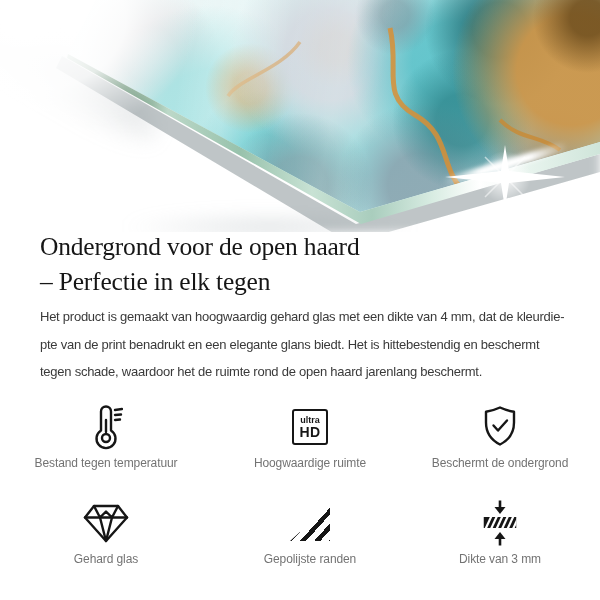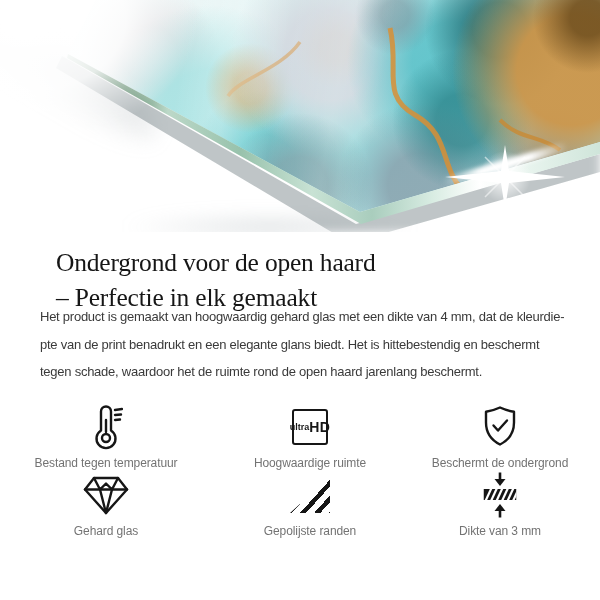--- a/index.html
+++ b/index.html
@@ -47,36 +47,36 @@
      background:linear-gradient(90deg,#cfe0d6 0%,#a8c4b2 10%,#4f7a5e 16%,#5d8a6c 21%,#bcd8c8 28%,
         #98c2ac 40%,#c8e2d4 52%,#a9cdbd 62%,#d8ece2 72%,#ffffff 80%,#e8f4ee 88%,#cfe5da 100%);}
   .edge-highlight{position:absolute;left:440px;top:160px;width:130px;height:9px;z-index:4;
      transform:rotate(-16.5deg);filter:blur(2px);
      background:linear-gradient(90deg,transparent,#fff 30%,#fff 70%,transparent);}
   .white-fade{position:absolute;inset:0;z-index:5;pointer-events:none;background:
      radial-gradient(ellipse 240px 170px at 25px 20px,#fff 10%,rgba(255,255,255,.85) 42%,rgba(255,255,255,0) 72%);}
   .sparkle{position:absolute;left:443px;top:141px;width:124px;height:72px;z-index:6;}
 
   
-  .heading{position:absolute;top:229px;left:40px;margin:16px;font-family:"Liberation Serif",serif;
+  .heading{position:absolute;top:229px;left:40px;margin:0;font-family:"Liberation Serif",serif;
      font-weight:400;font-size:25.5px;line-height:35px;letter-spacing:-.2px;color:#161616;}
   .heading span{display:block;}
   .para{position:absolute;top:303px;left:40px;width:540px;font-size:13px;line-height:27.5px;
      letter-spacing:-.25px;color:#3a3a3a;}
   .pline{white-space:nowrap;}
 
   
   .features{position:absolute;top:404px;left:0;width:600px;height:196px;}
   .feature{position:absolute;width:200px;text-align:center;}
   .c1{left:6px}.c2{left:210px}.c3{left:400px}
-  .r1{top:0}.r2{top:68px}
+  .r1{top:0}.r2{top:96px}
   .icon-box{height:46px;display:flex;align-items:center;justify-content:center;}
   .flabel{margin-top:5px;font-size:12px;line-height:16px;letter-spacing:-.1px;color:#737373;}
   .hd-box{width:36px;height:36px;border:2.6px solid #161616;border-radius:3px;box-sizing:border-box;
-     display:flex;align-items:center;justify-content:center;color:#161616;}
+     display:flex;flex-direction:column;align-items:center;justify-content:center;color:#161616;}
   .hd-top{font-size:9px;font-weight:700;line-height:9px;}
   .hd-bottom{font-size:14px;font-weight:800;line-height:14px;letter-spacing:.3px;}
   .edges-icon{width:40px;height:36px;
      background:repeating-linear-gradient(132deg,#161616 0 4.5px,transparent 4.5px 10.5px);
      clip-path:polygon(0 100%,100% 0%,100% 100%);}
   svg .s{fill:none;stroke:#161616;stroke-width:2.4;stroke-linejoin:round;stroke-linecap:round;}
 </style>
 </head>
 <body>
 
@@ -106,21 +106,21 @@
           </radialGradient>
       </defs>
       <circle cx="62" cy="36" r="26" fill="url(#sg)"></circle>
       <path d="M42 16 L82 56 M82 16 L42 56" stroke="#fff" stroke-width="1.5" opacity=".55"></path>
       <path d="M62 4 L66 30 L122 36 L66 42 L62 68 L58 42 L2 36 L58 30 Z" fill="#fff"></path>
     </svg>
   </div>
 
   <h1 class="heading">
     <span>Ondergrond voor de open haard</span>
-    <span>– Perfectie in elk gemaakt</span>
+    <span>– Perfectie in elk tegen</span>
   </h1>
 
   <div class="para">
     <div class="pline">Het product is gemaakt van hoogwaardig gehard glas met een dikte van 4 mm, dat de kleurdie-</div>
     <div class="pline">pte van de print benadrukt en een elegante glans biedt. Het is hittebestendig en beschermt</div>
     <div class="pline">tegen schade, waardoor het de ruimte rond de open haard jarenlang beschermt.</div>
   </div>
 
   <div class="features">
 

